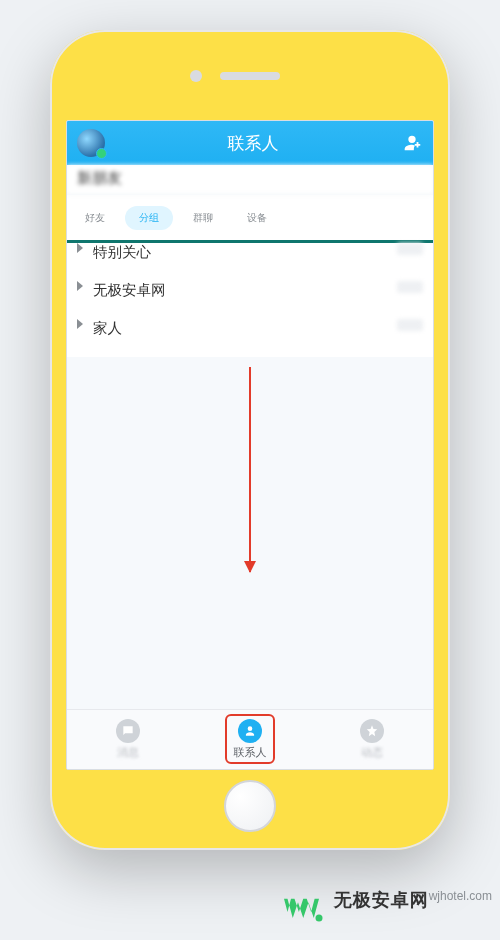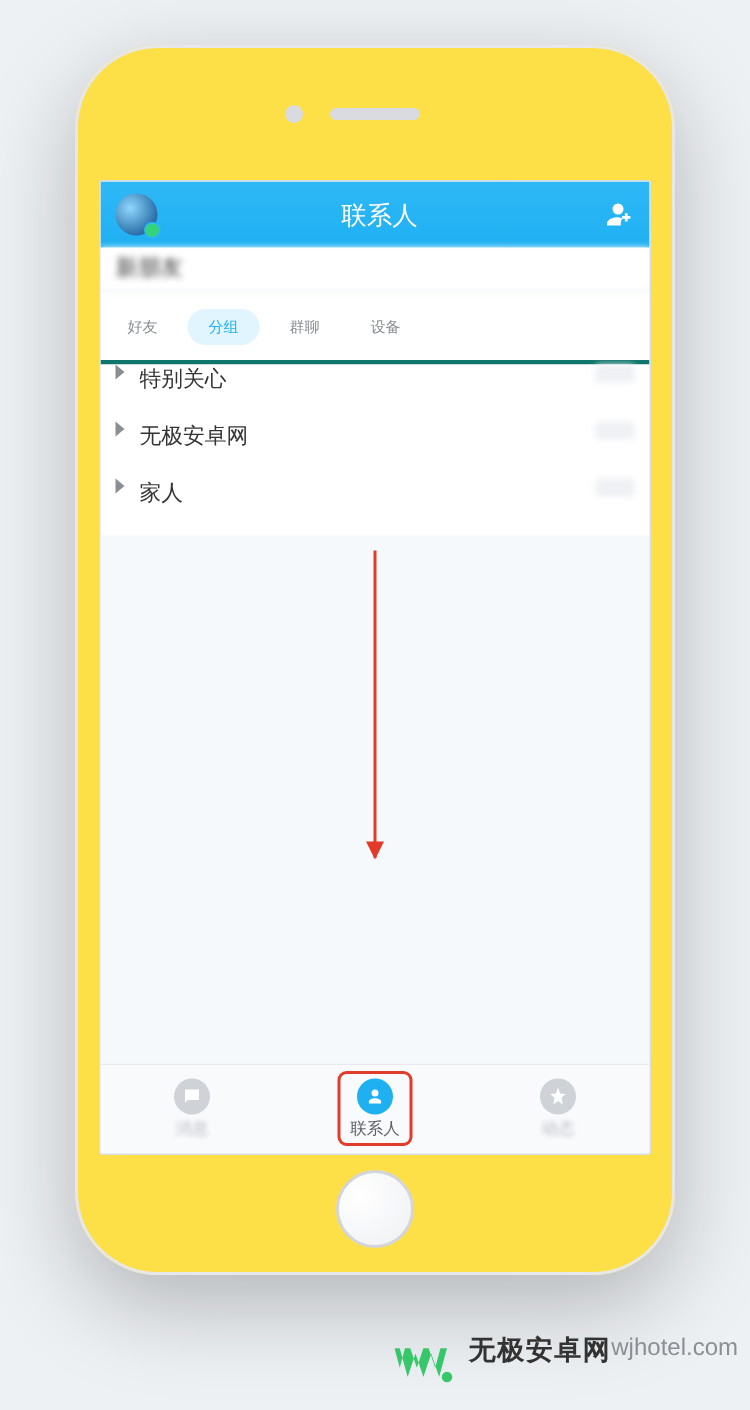--- a/index.html
+++ b/index.html
@@ -204,21 +204,21 @@
     align-items: flex-start;
     gap: 8px;
     font-family: Arial, sans-serif;
   }
   .wm-logo {
     width: 42px; height: 42px;
     color: #35c76a;
   }
   .wm-text { display:flex; flex-direction:row; line-height:1.15; }
   .wm-t1 { font-size: 18px; color:#333; font-weight:600; letter-spacing:1px;}
-  .wm-t2 { font-size: 16px; color:#8a8f94; }
+  .wm-t2 { font-size: 12px; color:#8a8f94; }
 </style>
 </head>
 <body>
 
 <div class="phone">
   <div class="speaker"></div>
   <div class="camera"></div>
   <div class="screen">
 
     <div class="header">

